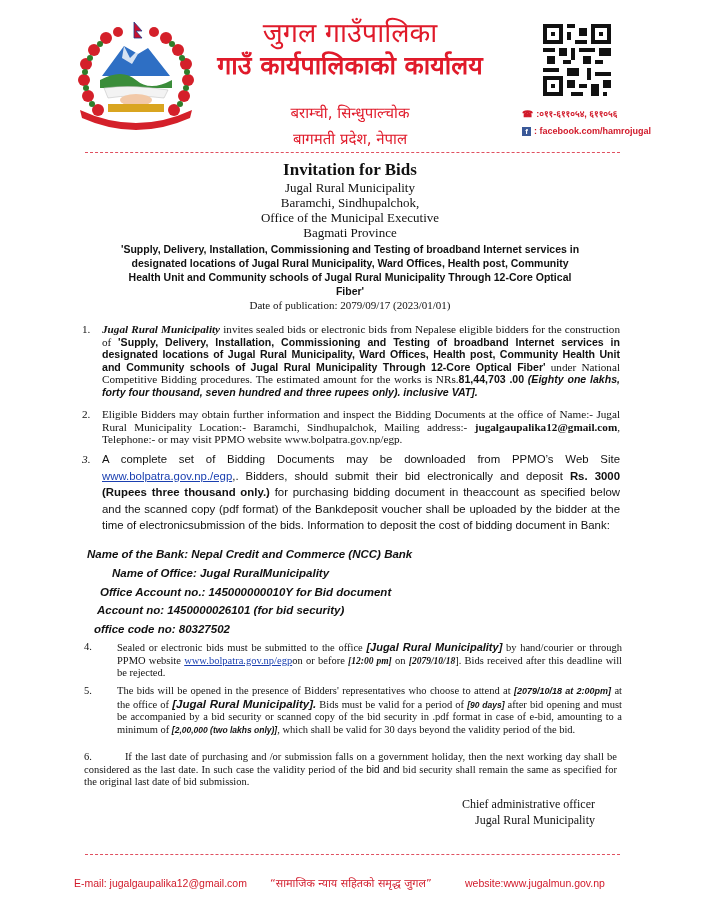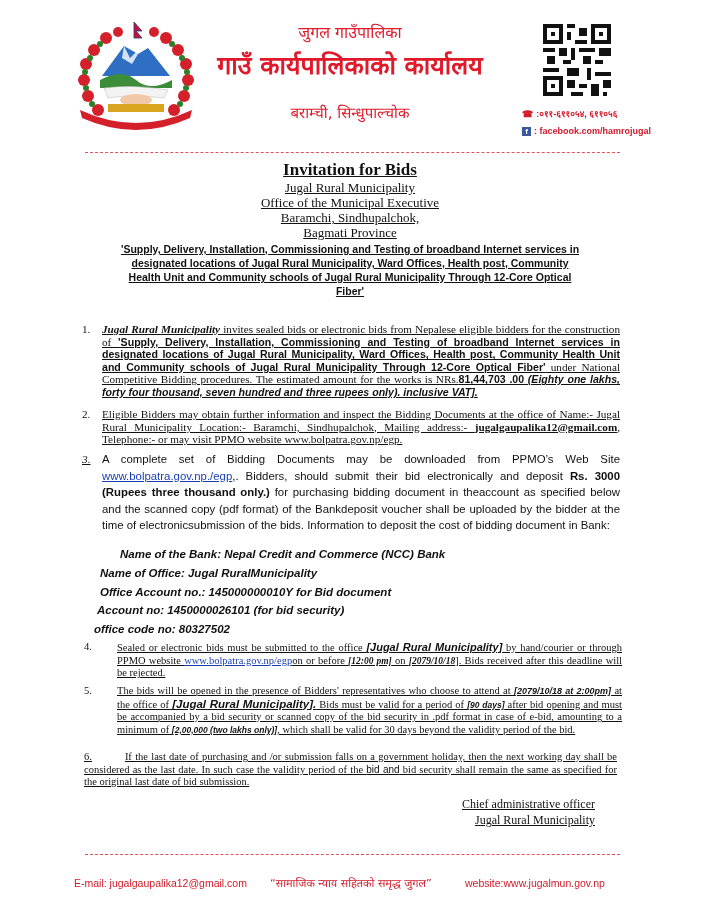--- a/index.html
+++ b/index.html
@@ -1,24 +1,24 @@
 <!DOCTYPE html>
 <html><head>
 <meta charset="utf-8">
 <style>
   html, body { margin:0; padding:0; background:#ffffff; }
   body { width:703px; height:910px; position:relative; overflow:hidden; color:#111; }
-  .serif { font-family: "Liberation Serif", "DejaVu Serif", serif; text-decoration: underline; }
+  .serif { font-family: "Liberation Serif", "DejaVu Serif", serif; }
   .sans { font-family: "Liberation Sans", "DejaVu Sans", sans-serif; }
   .abs { position:absolute; }
 
   
   .emblem { left:72px; top:18px; width:128px; height:118px; }
   .hdr-text { left:200px; top:18px; width:300px; text-align:center; color:#e01a2a; font-family:"DejaVu Sans", sans-serif; }
-  .hdr-l1 { font-size:16px; line-height:30px; }
+  .hdr-l1 { font-size:27px; line-height:30px; }
   .hdr-l2 { font-size:25px; line-height:36px; font-weight:bold; }
   .hdr-l3 { font-size:15px; line-height:26px; margin-top:16px; }
   .hdr-l4 { font-size:15px; line-height:26px; }
   .qr { left:543px; top:24px; width:68px; height:72px; }
   .contact { left:522px; top:106px; font-size:9px; color:#d11a2a; font-family:"Liberation Sans", sans-serif; font-weight:bold; }
   .contact div { line-height:17px; display:flex; align-items:center; gap:3px; }
   .fb-box { width:9px; height:9px; background:#3b5998; color:#fff; font-size:8px; line-height:9px; text-align:center; display:inline-block; font-weight:bold; }
   .dashline { left:85px; width:535px; height:0; border-top:1.5px dashed #e05060; }
 
   
@@ -90,20 +90,21 @@
     <rect x="36" y="86" width="56" height="8" fill="#d9a520"></rect>
 
     <path d="M8,92 Q64,118 120,92 L118,100 Q64,124 10,100 Z" fill="#d4202a"></path>
   </svg>
 </div>
 
 <div class="abs hdr-text">
   <div class="hdr-l1">जुगल गाउँपालिका</div>
   <div class="hdr-l2">गाउँ कार्यपालिकाको कार्यालय</div>
   <div class="hdr-l3">बराम्ची, सिन्धुपाल्चोक</div>
+  <div class="hdr-l4">बागमती प्रदेश, नेपाल</div>
 </div>
 
 <div class="abs qr">
   <svg width="68" height="72" viewBox="0 0 17 18" shape-rendering="crispEdges">
     <rect width="17" height="18" fill="#fff"></rect>
     <g fill="#111">
       <rect x="0" y="0" width="5" height="5"></rect>
         <rect x="1" y="1" width="3" height="3" fill="#fff"></rect>
         <rect x="2" y="2" width="1" height="1"></rect>
       <rect x="12" y="0" width="5" height="5"></rect>
@@ -148,43 +149,44 @@
     <span class="fb-box">f</span>
     <span>: facebook.com/hamrojugal</span>
   </div>
 </div>
 
 <div class="abs dashline" style="top:152px;"></div>
 
 <div class="abs title-block serif">
   <div class="title">Invitation for Bids</div>
   <div class="sub">Jugal Rural Municipality</div>
+  <div class="sub">Baramchi, Sindhupalchok,</div>
   <div class="sub">Office of the Municipal Executive</div>
-  <div class="sub">Baramchi, Sindhupalchok,</div>
   <div class="sub">Bagmati Province</div>
   <div class="project">'Supply, Delivery, Installation, Commissioning and Testing of broadband Internet services in designated locations of Jugal Rural Municipality, Ward Offices, Health post, Community Health Unit and Community schools of Jugal Rural Municipality Through 12-Core Optical Fiber'</div>
+  <div class="ifb" style="font-size:11px">Date of publication: 2079/09/17 (2023/01/01)</div>
 </div>
 
 <div class="item body-text serif" style="top:323px; left:102px; width:518px;">
   <span class="num" style="left:-20px">1.</span>
   <b><i>Jugal Rural Municipality</i></b><span> invites sealed bids or electronic bids from Nepalese eligible bidders for the construction of </span><span class="sansb" style="font-size:10.6px">'Supply, Delivery, Installation, Commissioning and Testing of broadband Internet services in designated locations of Jugal Rural Municipality, Ward Offices, Health post, Community Health Unit and Community schools of Jugal Rural Municipality Through 12-Core Optical Fiber'</span><span> under National Competitive Bidding procedures. The estimated amount for the works is NRs.</span><span class="sansb" style="font-size:10.6px">81,44,703 .00</span><span class="sansbi" style="font-size:10.6px"> (Eighty one lakhs, forty four thousand, seven hundred and three rupees only). inclusive VAT].</span>
 </div>
 
 <div class="item body-text serif" style="top:408px; left:102px; width:518px;">
   <span class="num" style="left:-20px">2.</span>
   <span>Eligible Bidders may obtain further information and inspect the Bidding Documents at the office of Name:- Jugal Rural Municipality Location:- Baramchi, Sindhupalchok, Mailing address:- </span><b>jugalgaupalika12@gmail.com</b><span>, Telephone:-  or may visit PPMO website www.bolpatra.gov.np/egp.</span>
 </div>
 
 <div class="item item3" style="top:451px; left:102px; width:518px;">
   <span class="num serif" style="left:-20px; font-style:italic">3.</span>
   <span>A complete set of Bidding Documents may be downloaded from PPMO’s Web Site </span><span class="link">www.bolpatra.gov.np./egp</span><span>,. Bidders, should submit their bid electronically and deposit </span><b>Rs. 3000 (Rupees three thousand only.)</b><span> for purchasing bidding document in theaccount as specified below and the scanned copy (pdf format) of the Bankdeposit voucher shall be uploaded by the bidder at the time of electronicsubmission of the bids. Information to deposit the cost of bidding document in Bank:</span>
 </div>
 
-<div class="bank" style="top:545px; left:120px;">Name of the Bank: Nepal Credit and Commerce (NCC) Bank</div>
-<div class="bank" style="top:564px; left:100px;">Name of Office: Jugal RuralMunicipality</div>
+<div class="bank" style="top:545px; left:87px;">Name of the Bank: Nepal Credit and Commerce (NCC) Bank</div>
+<div class="bank" style="top:564px; left:112px;">Name of Office: Jugal RuralMunicipality</div>
 <div class="bank" style="top:583px; left:100px;">Office Account no.: 145000000010Y for Bid document</div>
 <div class="bank" style="top:601px; left:97px;">Account no: 1450000026101 (for bid security)</div>
 <div class="bank" style="top:620px; left:94px;">office code no: 80327502</div>
 
 <div class="item body-text serif" style="top:641px; left:117px; width:505px; font-size:10.5px;">
   <span class="num" style="left:-33px">4.</span>
   <span>Sealed or electronic bids must be submitted to the office </span><span class="sansbi" style="font-size:11px">[Jugal Rural Municipality]</span><span> by hand/courier or through PPMO website </span><span class="link">www.bolpatra.gov.np/egp</span><span>on or before </span><b><i style="font-size:9.5px">[12:00 pm]</i></b><span> on </span><b><i style="font-size:9.5px">[2079/10/18</i></b><span>]. Bids received after this deadline will be rejected.</span>
 </div>
 
 <div class="item body-text serif" style="top:685px; left:117px; width:505px; font-size:10.5px;">

